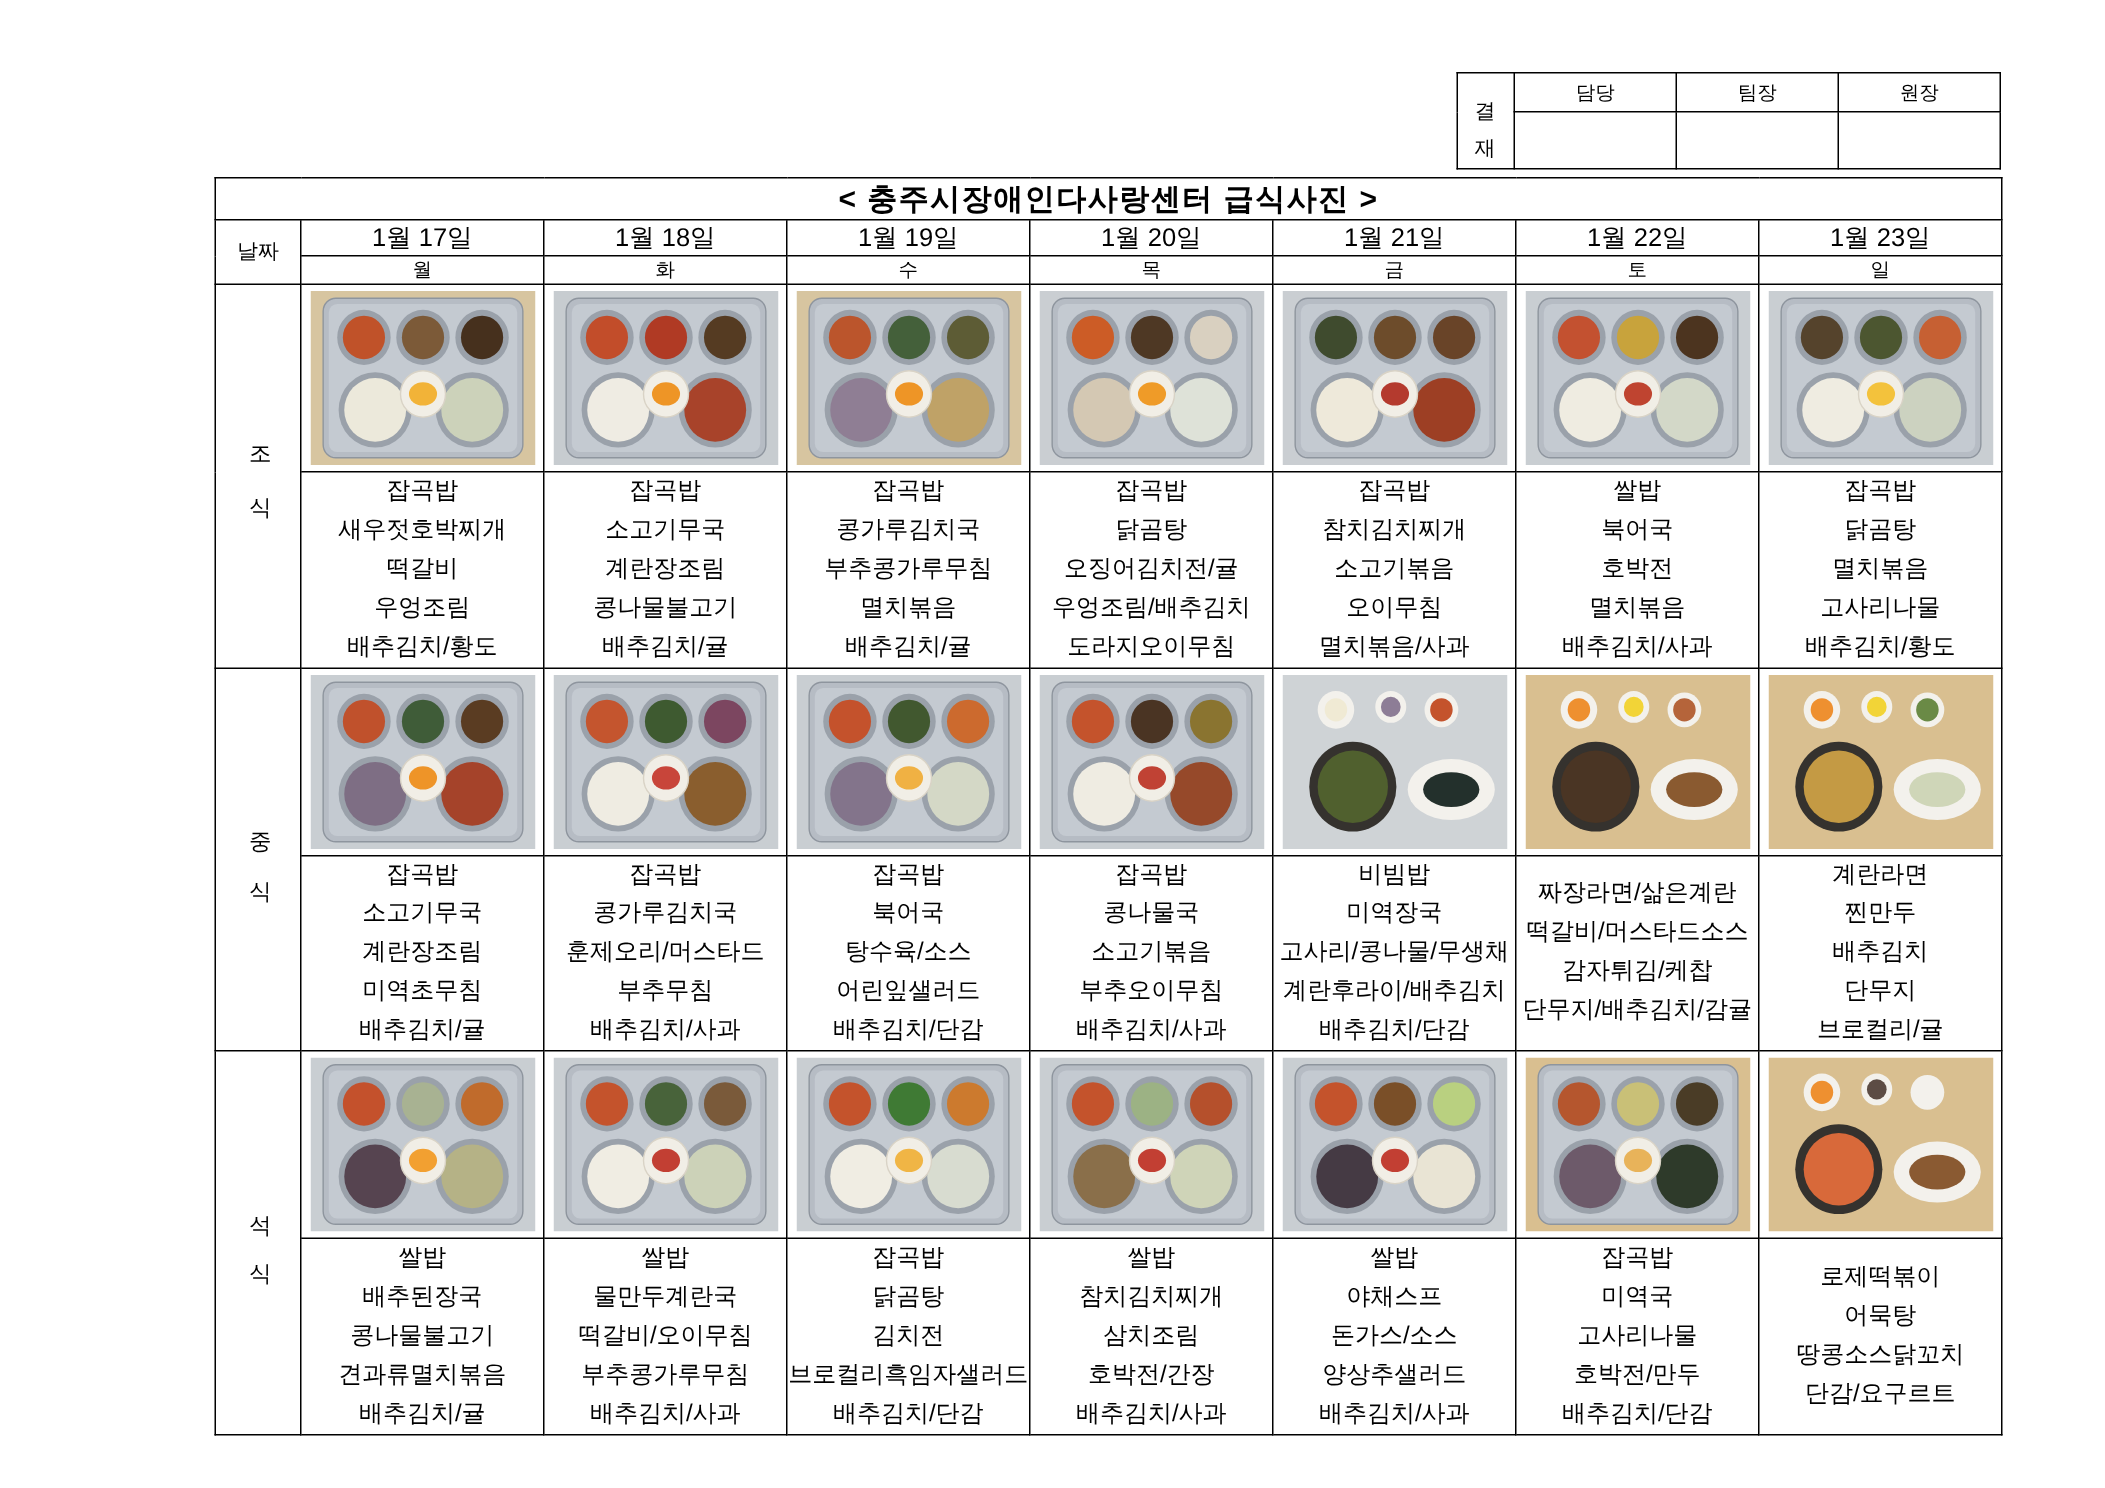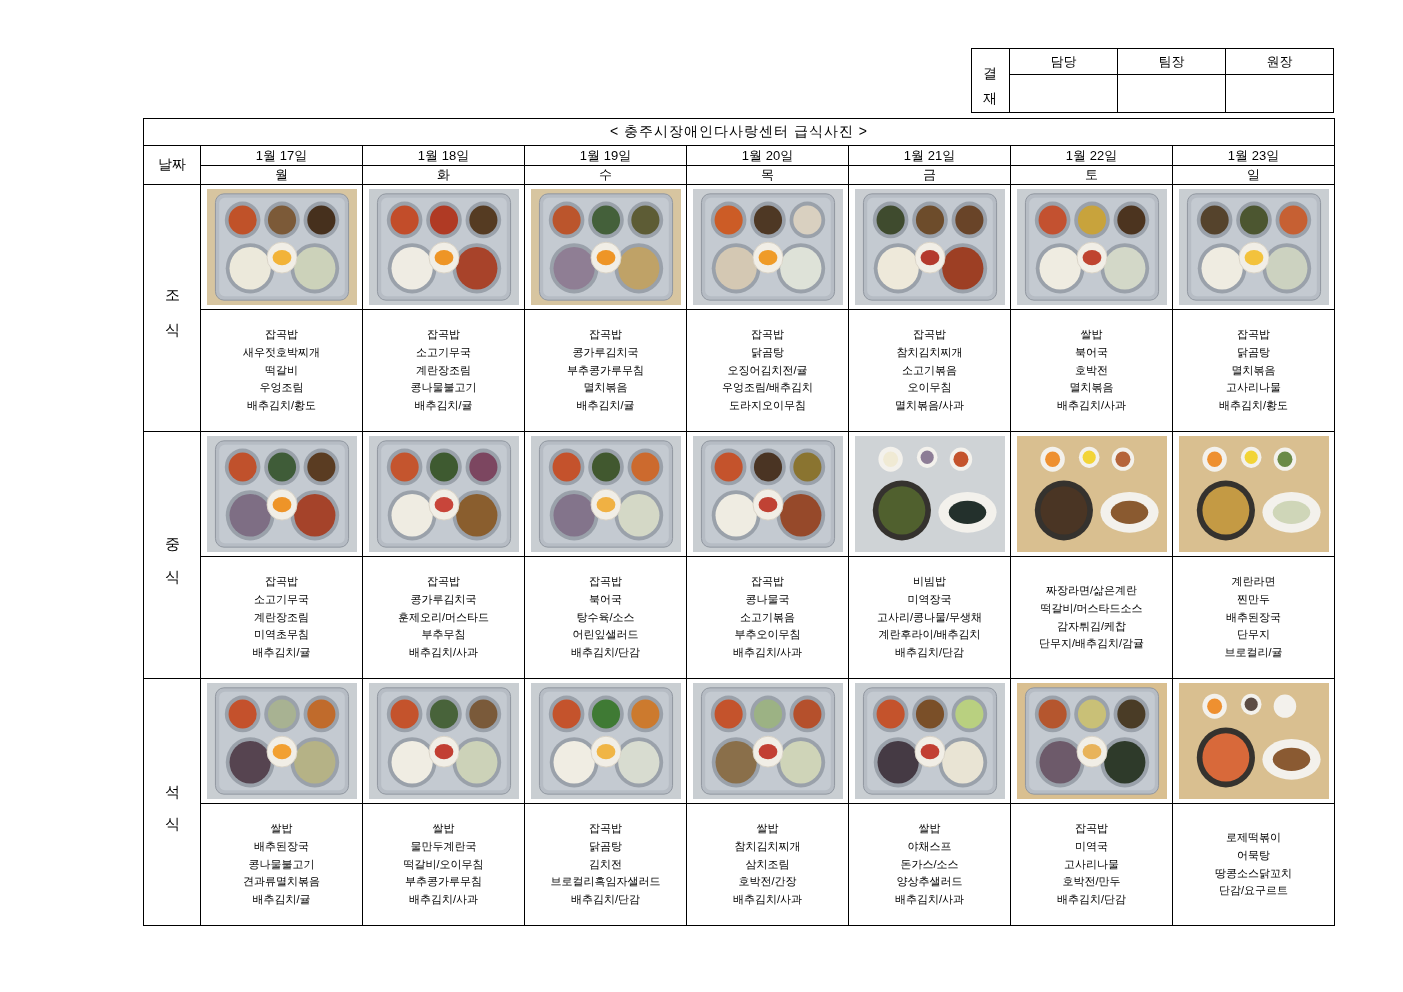--- a/index.html
+++ b/index.html
@@ -11,28 +11,28 @@
   table.approval td{border:1px solid #000;text-align:center;vertical-align:middle;padding:0;font-size:13px;}
   td.stamp{width:37px;}
   .vtext{writing-mode:vertical-rl;text-orientation:upright;letter-spacing:11px;display:inline-block;
          font-size:14px;padding-top:6px;}
   td.appr-hdr{width:107px;height:25px;}
   td.appr-blank{height:37px;}
 
   
   table.main{position:absolute;left:143px;top:118px;border-collapse:collapse;table-layout:fixed;}
   table.main td{border:1px solid #000;text-align:center;vertical-align:middle;padding:0;}
-  td.title-cell{height:26px;font-weight:normal;font-size:14px;letter-spacing:1px;}
-  td.hdr-date{height:19px;font-size:13px;}
+  td.title-cell{height:26px;font-weight:bold;font-size:20px;letter-spacing:1px;}
+  td.hdr-date{height:19px;font-size:17px;}
   td.hdr-day{height:18px;font-size:13px;}
   td.row-label{font-size:15px;}
   .meal-vtext{writing-mode:vertical-rl;text-orientation:upright;letter-spacing:17px;display:inline-block;
               font-size:15px;padding-top:10px;}
   td.pc{height:124px;background:#fff;}
-  td.mc{height:121px;font-size:11px;line-height:1.62;white-space:pre-line;}
+  td.mc{height:121px;font-size:16px;line-height:1.62;white-space:pre-line;}
   .photo{width:150px;height:116px;margin:0 auto;}
   .photo svg{display:block;width:100%;height:100%;}
 </style>
 </head>
 <body>
 
 <div id="canvas">
 
   <table class="approval">
     <tbody>
@@ -436,21 +436,21 @@
 미역장국
 고사리/콩나물/무생채
 계란후라이/배추김치
 배추김치/단감</td>
       <td class="mc">짜장라면/삶은계란
 떡갈비/머스타드소스
 감자튀김/케찹
 단무지/배추김치/감귤</td>
       <td class="mc">계란라면
 찐만두
-배추된장국
+배추김치
 단무지
 브로컬리/귤</td>
     </tr>
 
     <tr>
       <td class="row-label" rowspan="2"><span class="meal-vtext">석식</span></td>
       <td class="pc">
             <div class="photo">
               <svg viewBox="0 0 160 120" preserveAspectRatio="none">
   <rect width="160" height="120" fill="#c9ced2"></rect>

